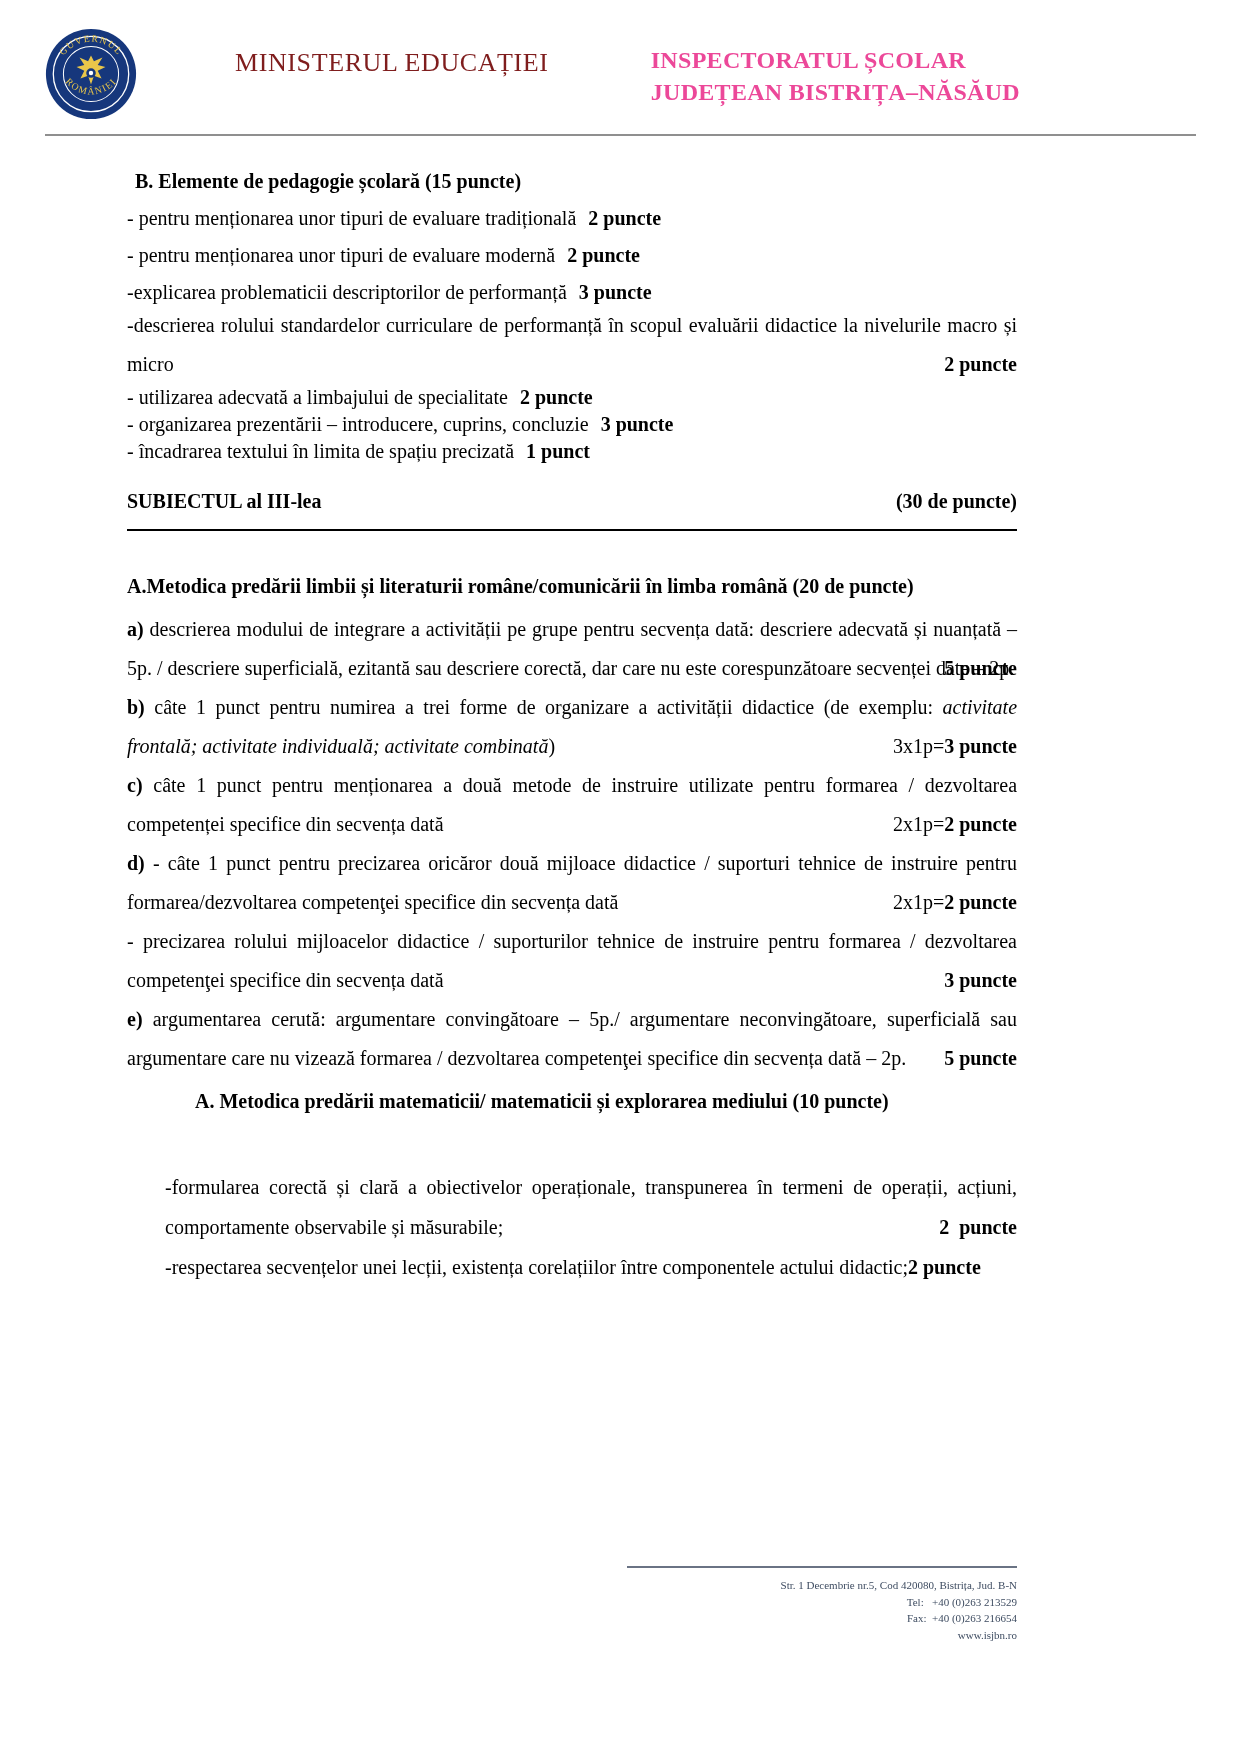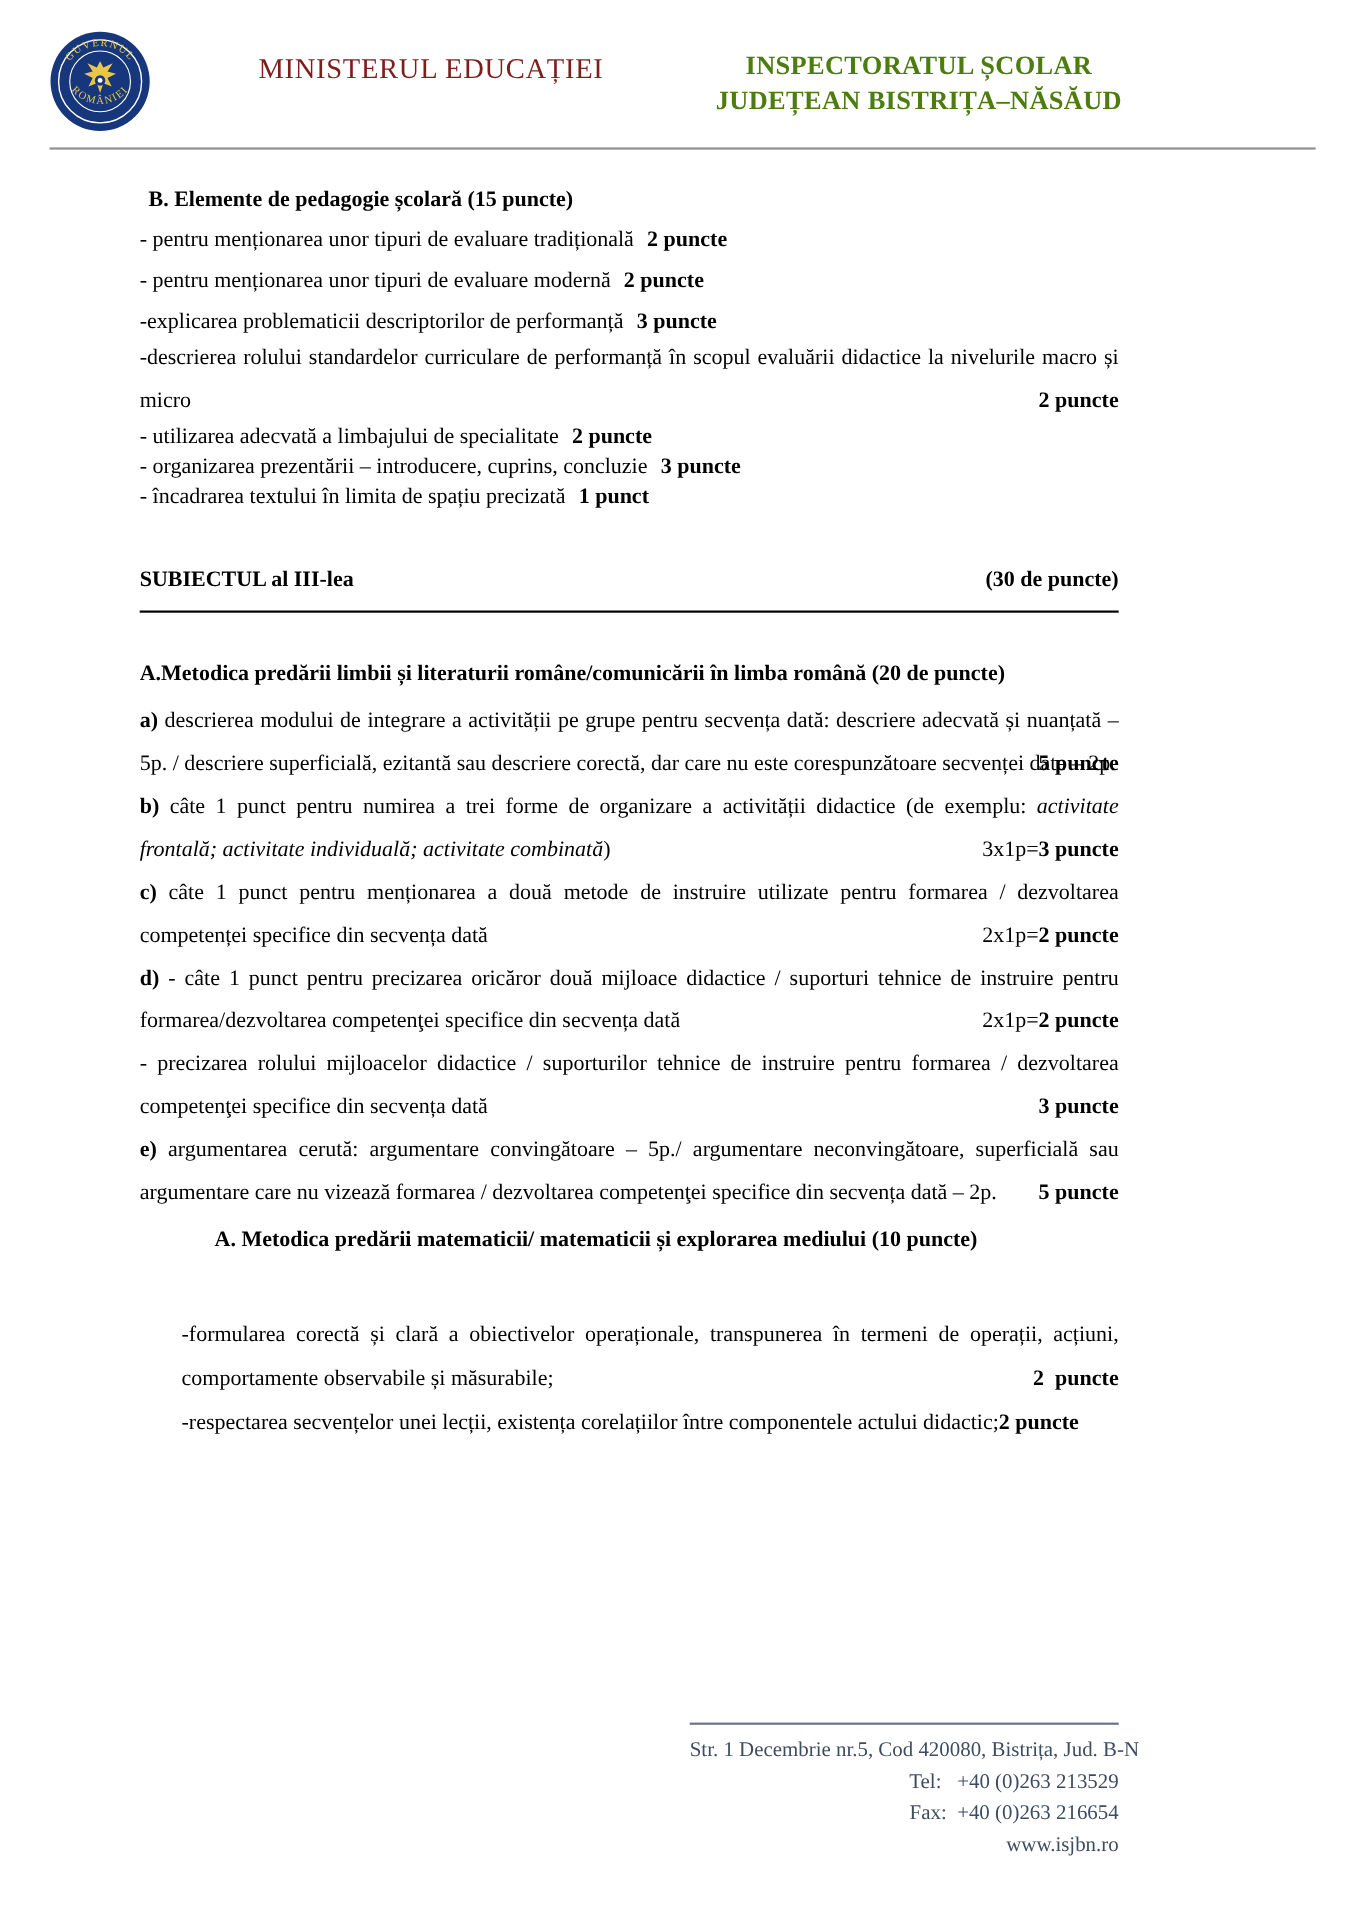--- a/index.html
+++ b/index.html
@@ -26,26 +26,26 @@
     margin-left: 98px;
     margin-top: 20px;
     font-size: 26px;
     letter-spacing: 0.6px;
     color: #7f1d1d;
   }
   .inspectorate {
     margin-left: auto;
     margin-right: 176px;
     margin-top: 16px;
-    text-align: center;
+    text-align: left;
     font-weight: bold;
     font-size: 24px;
     line-height: 1.35;
     letter-spacing: 0.3px;
-    color: #4d7c0f;
+    color: #ec4899;
   }
   .header-rule {
     position: absolute;
     top: 134px; left: 45px; right: 45px;
     border-top: 2px solid #8f8f8f;
   }
 
   
   .content {
     position: absolute;
@@ -66,21 +66,21 @@
   .prow .pts-abs {
     position: absolute; right: 0; bottom: 0;
     font-weight: bold; white-space: pre;
   }
   .prow .pts-abs .pref { font-weight: normal; }
   .plabel { font-weight: bold; }
 
   .b-para { margin-top: 10px; }
 
   .subject-row {
-    margin-top: 49px;
+    margin-top: 23px;
     display: flex; justify-content: space-between; align-items: baseline;
     font-weight: bold;
     padding-bottom: 14px;
     border-bottom: 2px solid #000000;
   }
 
   .a1-title {
     margin-top: 42px;
     margin-bottom: 10px;
     font-weight: bold;
@@ -95,21 +95,21 @@
 
   
   .footer {
     position: absolute;
     left: 627px; top: 1566px;
     width: 390px;
     border-top: 2px solid #6a7384;
     padding-top: 9px;
     text-align: right;
     color: #3e4c61;
-    font-size: 19px;
+    font-size: 11px;
     line-height: 1.52;
   }
   .footer .fline { white-space: pre; }
 </style>
 </head>
 <body>
 
 <div class="page">
 
   <header class="header">

